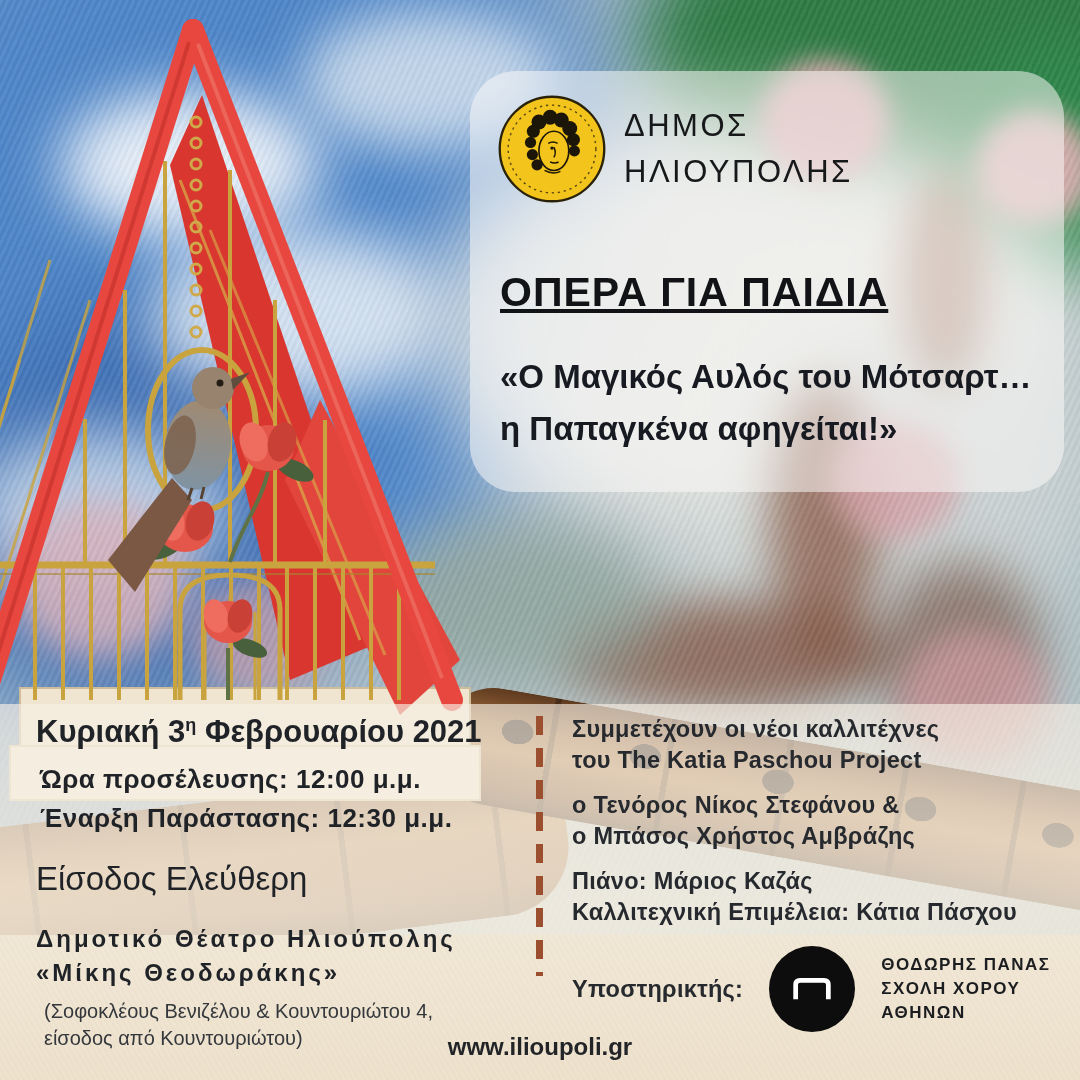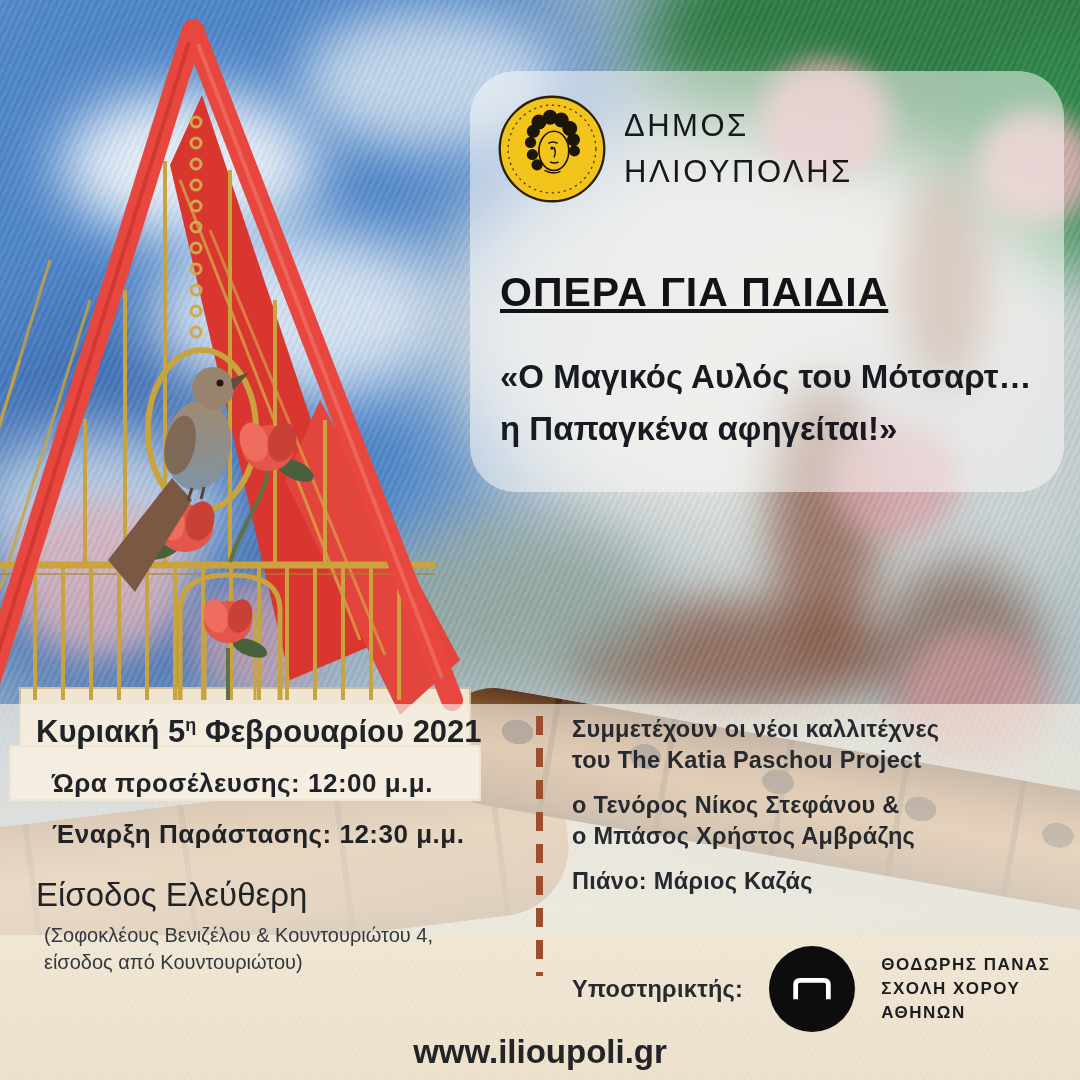--- a/index.html
+++ b/index.html
@@ -36,34 +36,34 @@
   .panel{position:absolute;left:470px;top:71px;width:594px;height:421px;border-radius:46px;
     background:rgba(253,252,249,.52);backdrop-filter:blur(5px);}
   .logo-row{position:absolute;top:22px;left:26px;display:flex;align-items:center;gap:16px;}
   .muni-name{font-size:31px;letter-spacing:2.5px;line-height:1.5;color:#17181a;font-weight:400;}
   .category{position:absolute;top:198px;left:30px;font-size:41px;font-weight:bold;letter-spacing:1px;color:#121316;margin:0;text-decoration:underline;}
   .opera-title{position:absolute;top:280px;left:30px;font-size:33px;font-weight:bold;line-height:1.58;color:#171a21;margin:0;}
   
   .band-left{position:absolute;left:36px;top:714px;width:480px;color:#1f2226;z-index:5;}
   .date-line{font-size:31px;font-weight:bold;margin:0 0 12px 0;}
   .date-line sup{font-size:58%;}
-  .time-line{font-size:26px;font-weight:bold;letter-spacing:.5px;line-height:1.35;margin:16px;}
+  .time-line{font-size:26px;font-weight:bold;letter-spacing:.5px;line-height:1.35;margin:4px;}
   .admission{font-size:33px;font-weight:normal;margin:24px 0 0 0;}
   .venue{font-size:24px;font-weight:bold;letter-spacing:3px;line-height:1.42;margin:24px 0 0 0;}
   .address{font-size:20px;font-weight:400;line-height:1.35;margin:8px 0 0 8px;color:#34373c;}
   .divider{position:absolute;left:536px;top:716px;width:7px;height:260px;z-index:5;
     background:repeating-linear-gradient(180deg,#9c4f2f 0 19px, rgba(0,0,0,0) 19px 32px);}
   .band-right{position:absolute;left:572px;top:714px;width:490px;color:#26292e;z-index:5;
     font-size:23.5px;font-weight:bold;letter-spacing:.3px;line-height:1.3;}
   .band-right p{margin:0;}
   .gap{height:15px;}
   .sponsor-row{position:absolute;left:0;top:232px;display:flex;align-items:center;gap:26px;}
   .sponsor-name{font-size:17px;font-weight:bold;letter-spacing:1.5px;line-height:1.42;color:#1b1d20;}
   .footer{position:absolute;left:0;right:0;top:1033px;text-align:center;
-    font-size:33px;font-weight:bold;color:#222428;z-index:5;}
+    font-size:24px;font-weight:bold;color:#222428;z-index:5;}
 </style>
 </head>
 <body>
 
 <div class="poster">
 
   <div>
     <div class="blob" style="left:-140px;top:-160px;width:760px;height:760px;background:#4e86c9;filter:blur(50px);"></div>
     <div class="blob" style="left:-60px;top:300px;width:380px;height:420px;background:#3f6fb4;filter:blur(45px);opacity:.9;"></div>
     <div class="blob" style="left:60px;top:90px;width:260px;height:150px;background:#ffffff;filter:blur(28px);opacity:.85;"></div>
@@ -230,40 +230,45 @@
       </div>
     </div>
     <h1 class="category">ΟΠΕΡΑ ΓΙΑ ΠΑΙΔΙΑ</h1>
     <h2 class="opera-title">
       <span>«Ο Μαγικός Αυλός του Μότσαρτ…</span><br>
       <span>η Παπαγκένα αφηγείται!»</span>
     </h2>
   </section>
 
   <div class="band-left">
-    <p class="date-line"><span>Κυριακή 5</span><sup>η</sup><span> Φεβρουαρίου 2021</span></p>
+    <p class="date-line"><span>Κυριακή 3</span><sup>η</sup><span> Φεβρουαρίου 2021</span></p>
     <p class="time-line">Ώρα προσέλευσης: 12:00 μ.μ.</p>
     <p class="time-line">Έναρξη Παράστασης: 12:30 μ.μ.</p>
     <p class="admission">Είσοδος Ελεύθερη</p>
+    <p class="venue">
+      <span>Δημοτικό Θέατρο Ηλιούπολης</span><br>
+      <span>«Μίκης Θεοδωράκης»</span>
+    </p>
     <p class="address">
       <span>(Σοφοκλέους Βενιζέλου &amp; Κουντουριώτου 4,</span><br>
       <span>είσοδος από Κουντουριώτου)</span>
     </p>
   </div>
 
   <div class="divider"></div>
 
   <div class="band-right">
     <p>Συμμετέχουν οι νέοι καλλιτέχνες</p>
     <p>του The Katia Paschou Project</p>
     <div class="gap"></div>
     <p>ο Τενόρος Νίκος Στεφάνου &amp;</p>
     <p>ο Μπάσος Χρήστος Αμβράζης</p>
     <div class="gap"></div>
     <p>Πιάνο: Μάριος Καζάς</p>
+    <p>Καλλιτεχνική Επιμέλεια: Κάτια Πάσχου</p>
     <div class="sponsor-row">
       <span>Υποστηρικτής:</span>
       <svg width="86" height="86" viewBox="0 0 100 100">
         <circle cx="50" cy="50" r="50" fill="#0d0d0d"></circle>
         <path d="M31,62 L31,45 Q31,40 36,40 L64,40 Q69,40 69,45 L69,62" fill="none" stroke="#ffffff" stroke-width="5.5"></path>
       </svg>
       <div class="sponsor-name">
         <div>ΘΟΔΩΡΗΣ ΠΑΝΑΣ</div>
         <div>ΣΧΟΛΗ ΧΟΡΟΥ</div>
         <div>ΑΘΗΝΩΝ</div>

